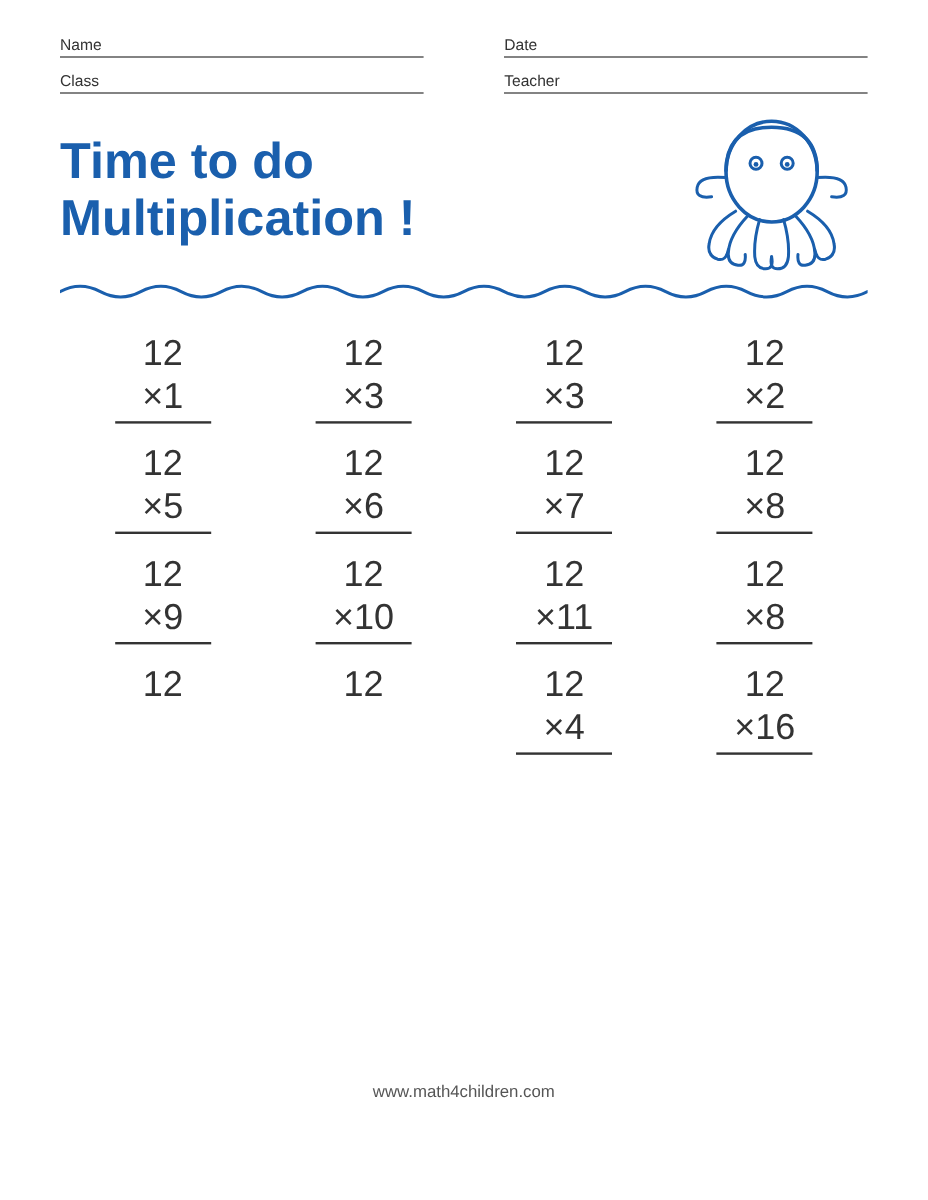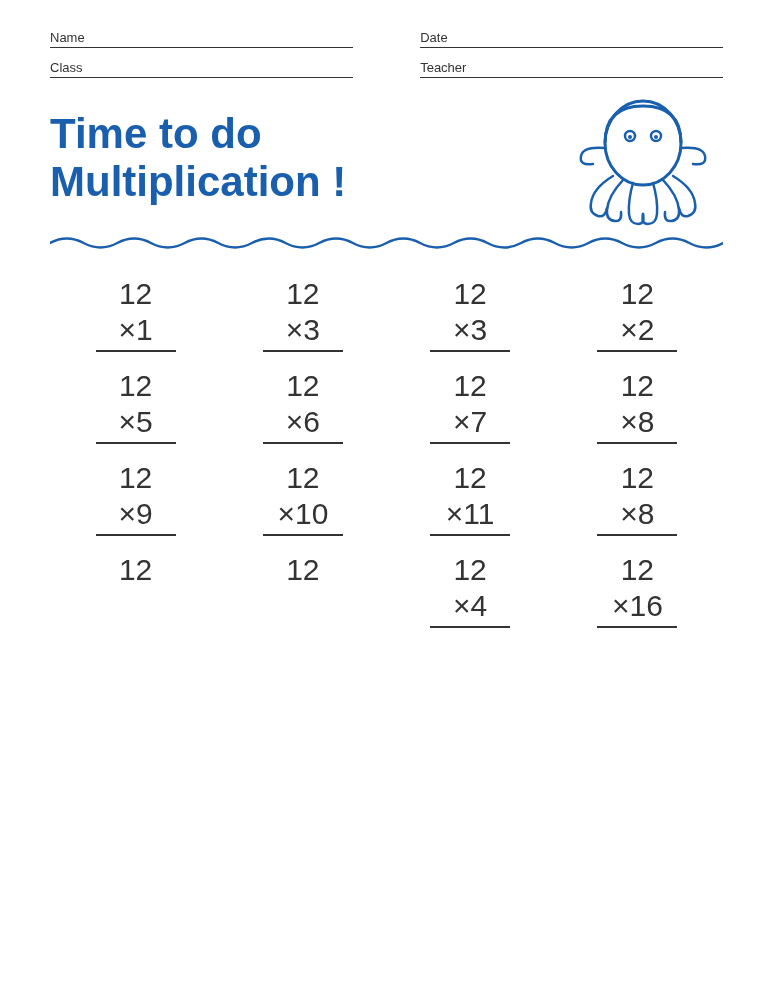--- a/index.html
+++ b/index.html
@@ -228,14 +228,17 @@
       <div class="problem">
         <span class="top-num">12</span>
         <span class="multiplier">×4</span>
       </div>
       <div class="problem">
         <span class="top-num">12</span>
         <span class="multiplier">×16</span>
       </div>
     </div>
 
+  <div class="footer">
+    <span>www.math4children.com</span>
+  </div>
 
 </div>
 
 </body></html>

